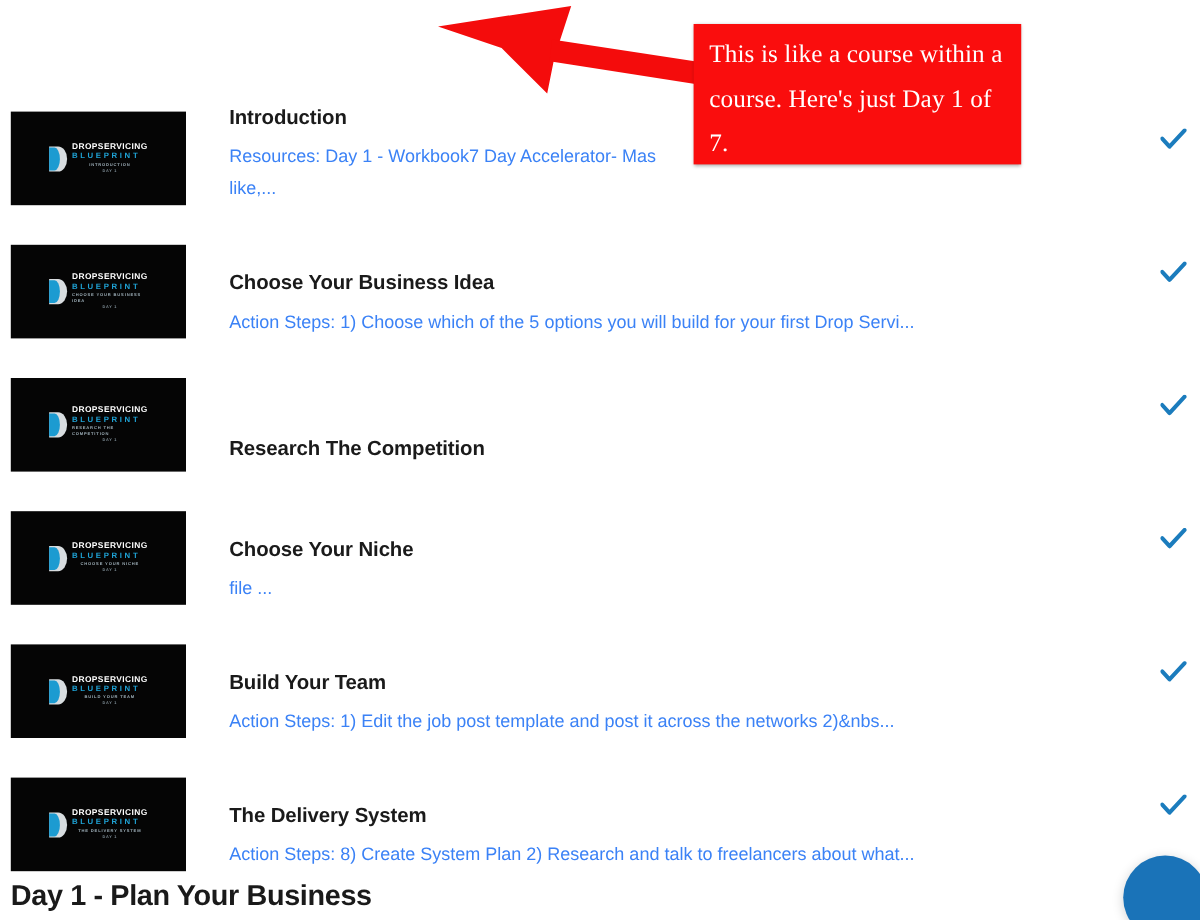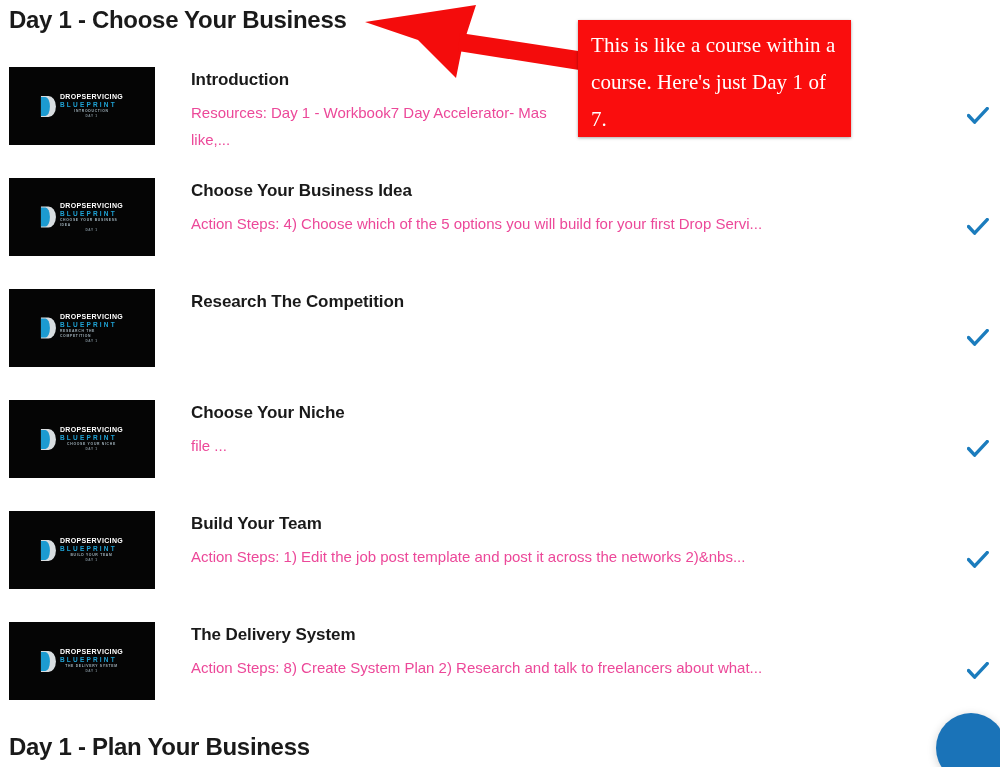--- a/index.html
+++ b/index.html
@@ -34,21 +34,21 @@
   .lesson-list {
     position: absolute;
     top: 60px;
     left: 0;
     width: 1000px;
   }
   .lesson-row {
     position: relative;
     height: 111px;
     display: flex;
-    align-items: flex-start;
+    align-items: flex-end;
   }
   .thumb-wrap {
     width: 146px;
     height: 78px;
     margin-left: 9px;
     margin-top: 7px;
     flex: 0 0 auto;
     position: relative;
   }
   .thumb {
@@ -130,21 +130,21 @@
   .lesson-title {
     font-size: 17px;
     font-weight: bold;
     color: #1a1a1a;
     line-height: 24px;
     margin-bottom: 7px;
     letter-spacing: -0.1px;
   }
   .lesson-desc {
     font-size: 15px;
-    color: #ec4899;
+    color: #3b82f6;
     line-height: 27px;
     font-weight: normal;
   }
 
   .check-wrap {
     position: absolute;
     right: 8px;
     top: 42px;
     width: 28px;
     height: 28px;
@@ -204,21 +204,20 @@
     border-radius: 50%;
     background: #ffffff;
     opacity: 0.0;
   }
 </style>
 </head>
 <body>
 
 <div class="page">
 
-  <div class="section-heading" id="day1-heading">Day 1 - Choose Your Business</div>
 
   <div class="lesson-list">
       <div class="lesson-row">
         <div class="thumb-wrap">
           <div class="thumb">
             <div class="logo-group">
               <div class="logo-mark">
                 <div class="outer"></div>
                 <div class="inner"></div>
               </div>
@@ -254,21 +253,21 @@
                 <div class="logo-l1">DROPSERVICING</div>
                 <div class="logo-l2">BLUEPRINT</div>
                 <div class="logo-l3">CHOOSE YOUR BUSINESS IDEA</div>
                 <div class="logo-l4">DAY 1</div>
               </div>
             </div>
           </div>
         </div>
         <div class="lesson-body">
           <div class="lesson-title">Choose Your Business Idea</div>
-          <div class="lesson-desc">Action Steps: 4) Choose which of the 5 options you will build for your first Drop Servi...</div>
+          <div class="lesson-desc">Action Steps: 1) Choose which of the 5 options you will build for your first Drop Servi...</div>
         </div>
         <div class="check-wrap">
           <svg width="22" height="18" viewBox="0 0 22 18" xmlns="http://www.w3.org/2000/svg">
             <path d="M1.5 8.5 L7.6 15.2 L20.2 1.6" stroke="#1b7cbd" stroke-width="3.4" fill="none" stroke-linecap="round" stroke-linejoin="round"></path>
           </svg>
         </div>
       </div>
       <div class="lesson-row">
         <div class="thumb-wrap">
           <div class="thumb">

